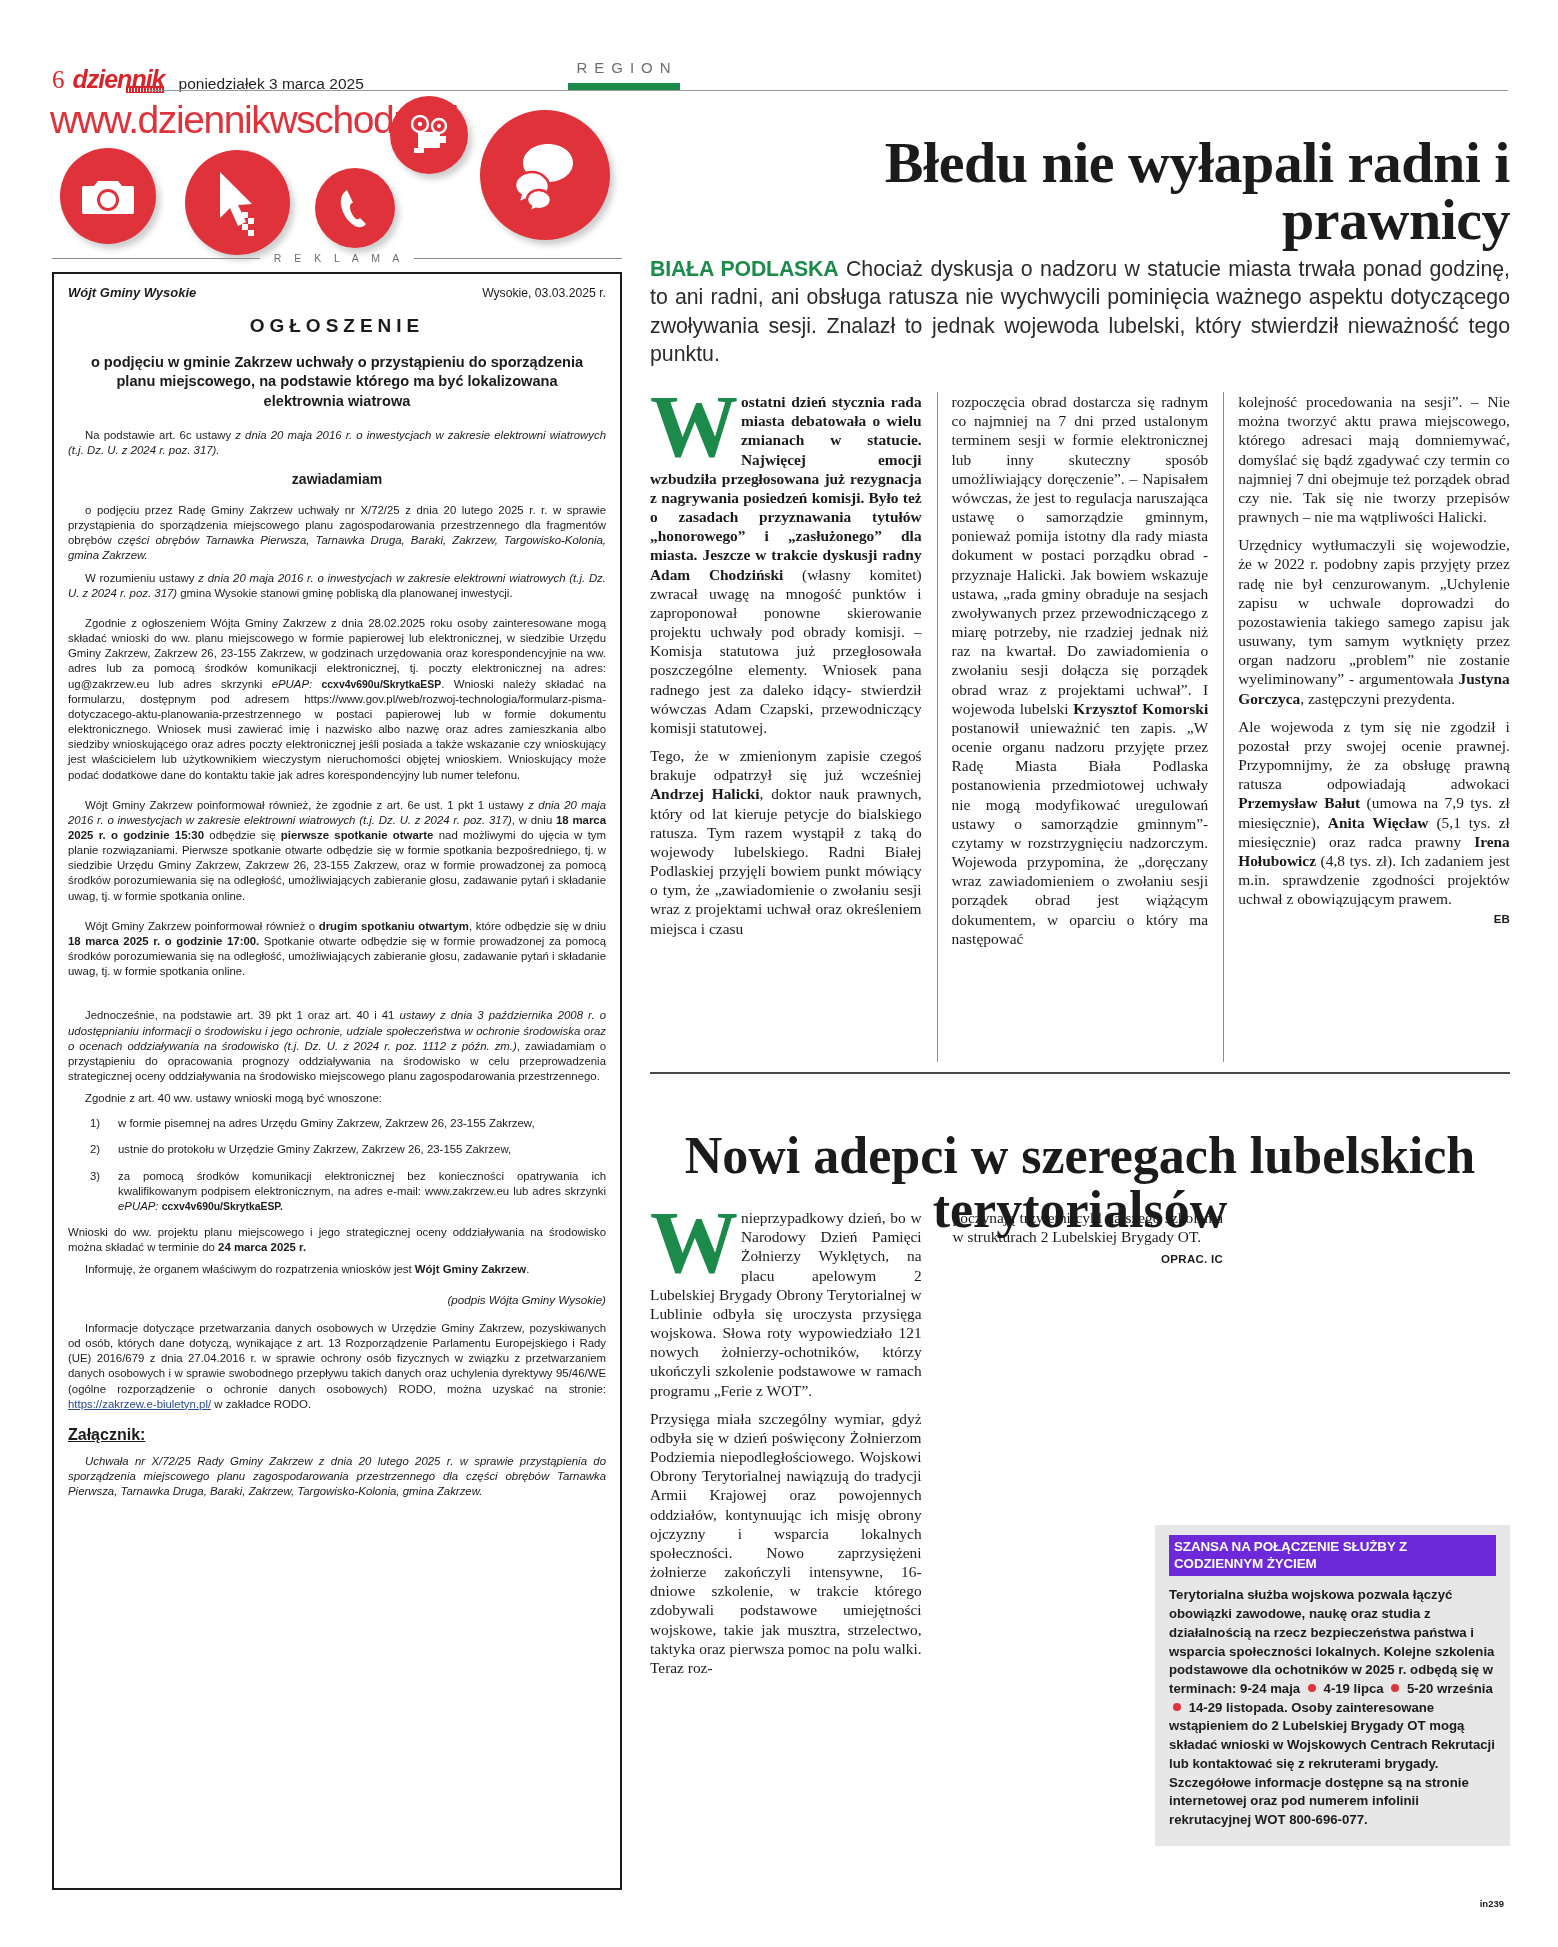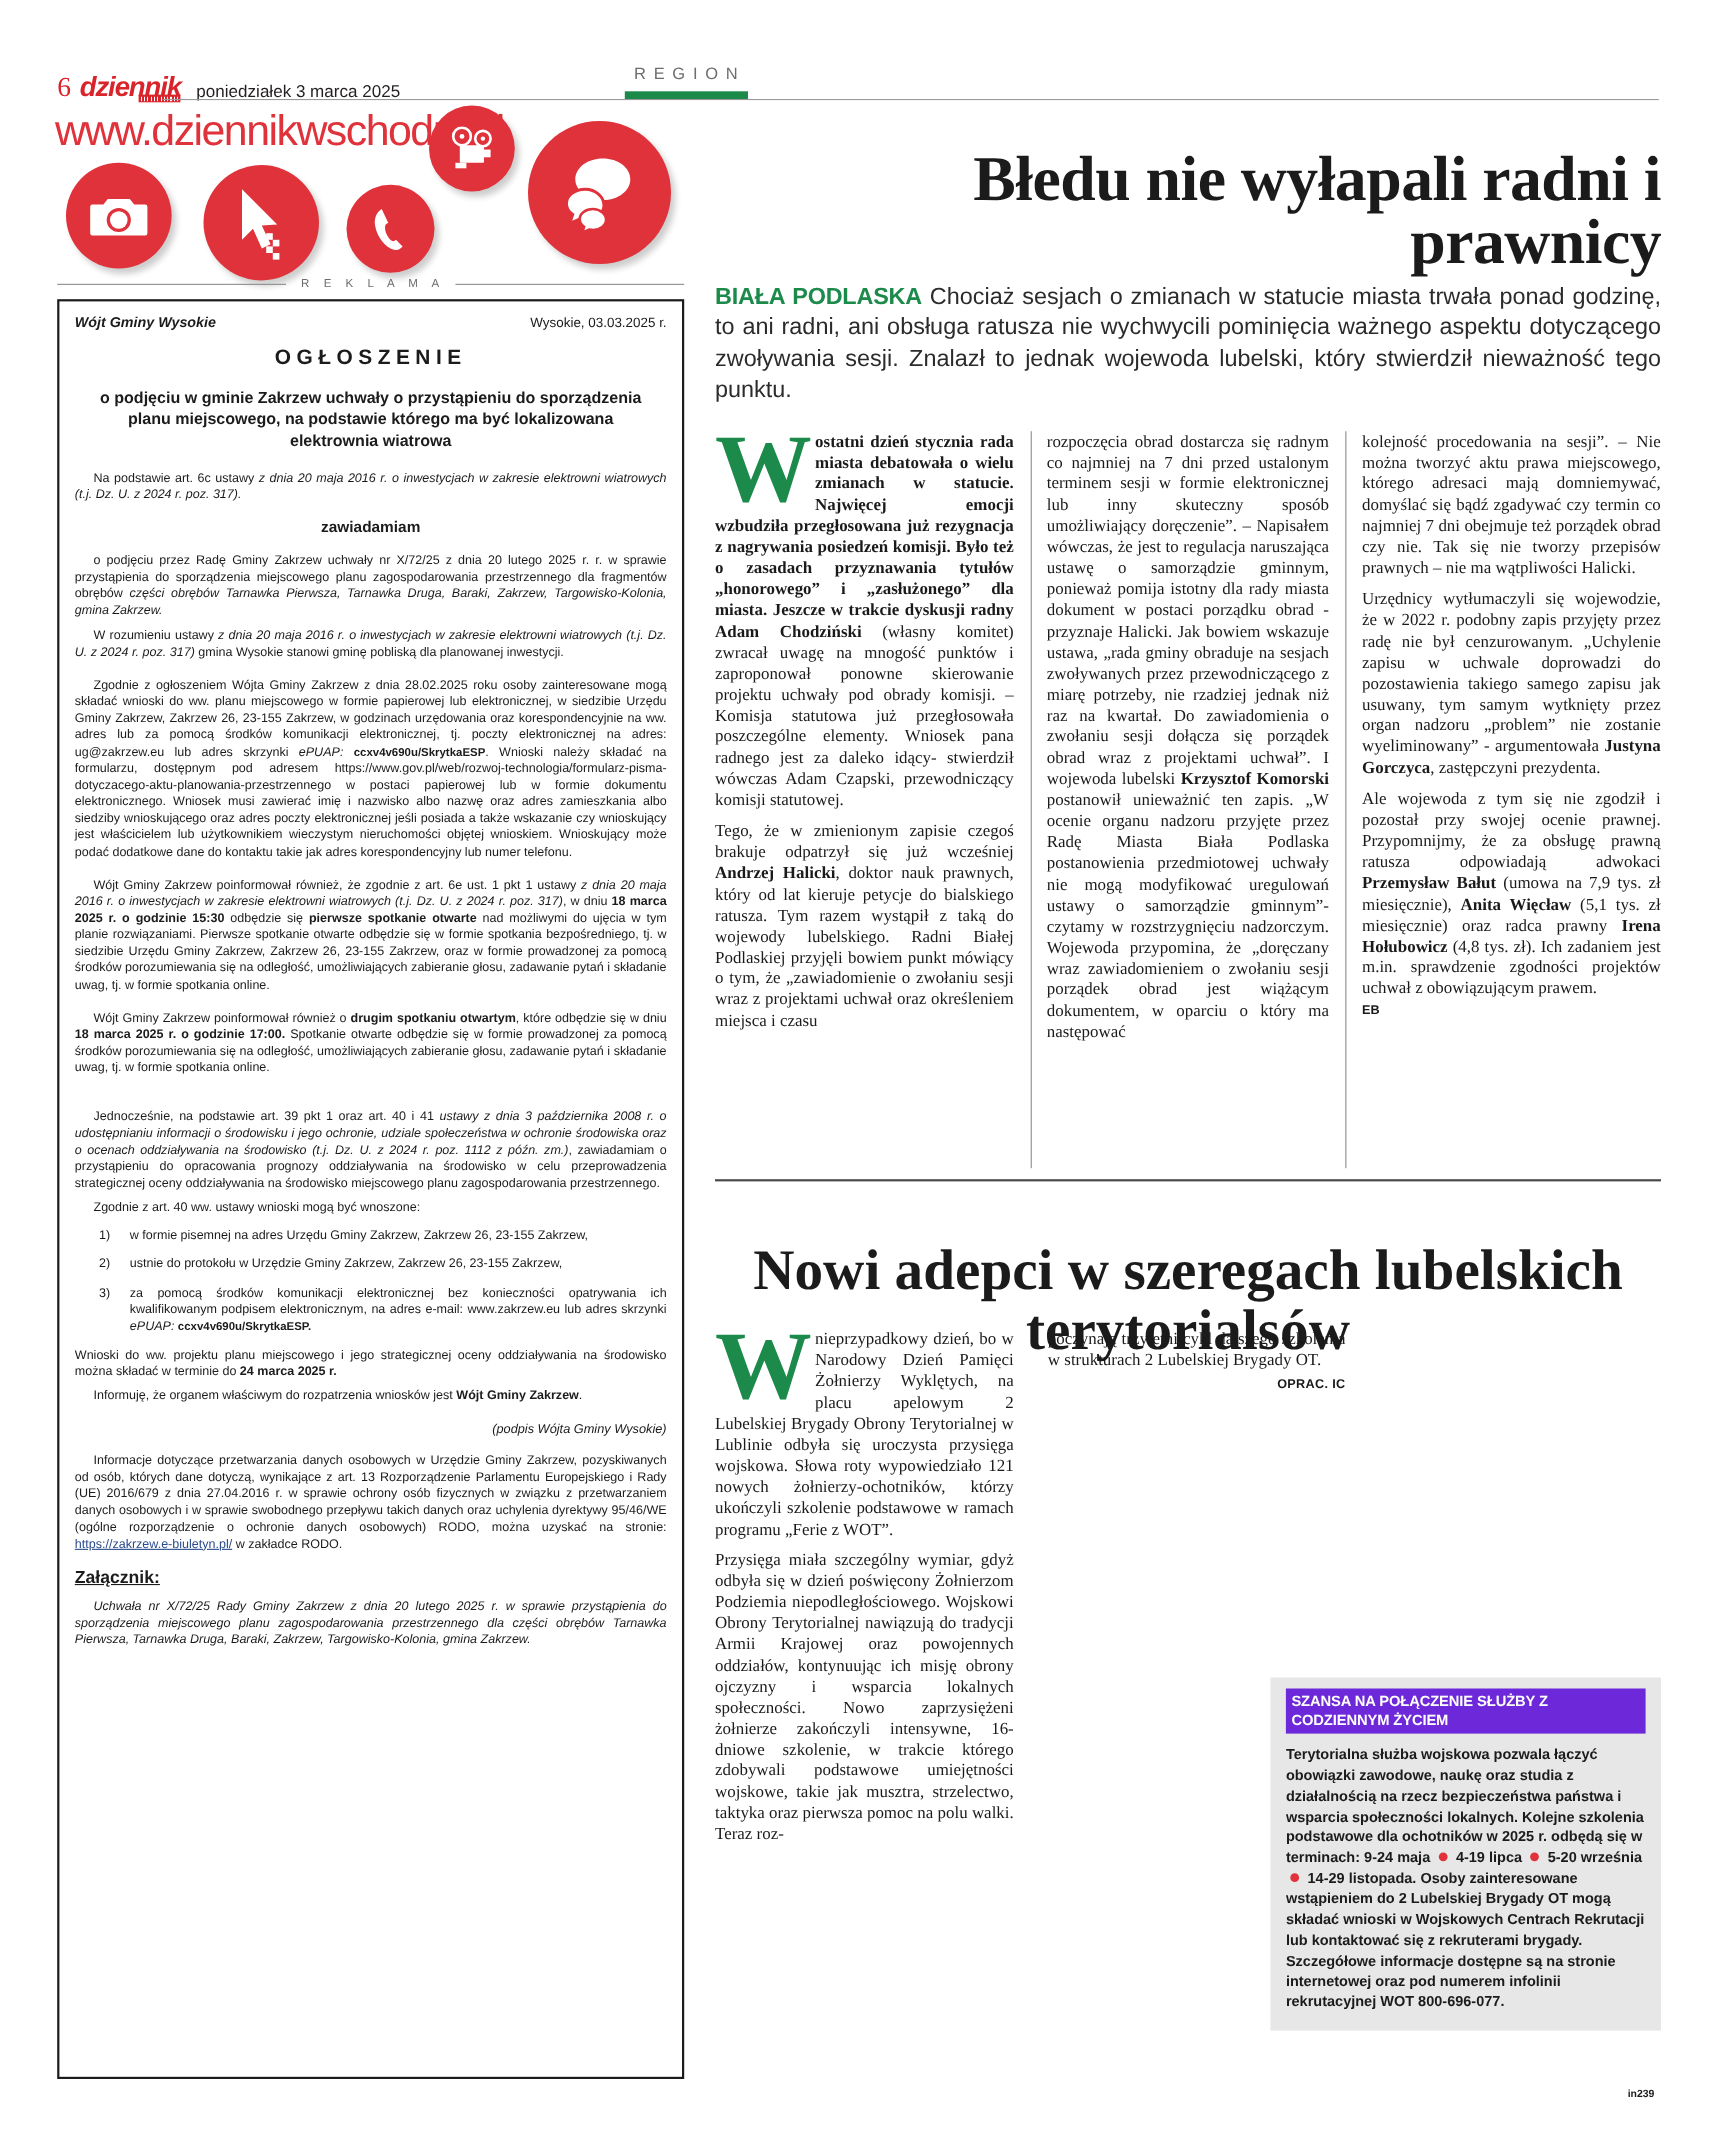--- a/index.html
+++ b/index.html
@@ -200,21 +200,21 @@
   .col b { font-weight: bold; }
   .dropcap {
     float: left;
     font-family: "Liberation Serif", serif;
     font-size: 88px; line-height: 0.74;
     color: #1c8a4b; font-weight: bold;
     margin: 2px 3px 0 0;
   }
   .lead-bold { font-weight: bold; }
   .byline {
-    text-align: left; font-weight: bold;
+    text-align: right; font-weight: bold;
     font-size: 11.5px; font-family: "Liberation Sans", sans-serif;
     margin-top: 4px;
   }
   .hr-mid {
     position: absolute; left: 650px; top: 1072px;
     width: 860px; height: 1.5px; background: #4a4a4a;
   }
 
   
   .story2-title {
@@ -399,21 +399,21 @@
 
     <p class="ind"><span>Informacje dotyczące przetwarzania danych osobowych w Urzędzie Gminy Zakrzew, pozyskiwanych od osób, których dane dotyczą, wynikające z art. 13 Rozporządzenie Parlamentu Europejskiego i Rady (UE) 2016/679 z dnia 27.04.2016 r. w sprawie ochrony osób fizycznych w związku z przetwarzaniem danych osobowych i w sprawie swobodnego przepływu takich danych oraz uchylenia dyrektywy 95/46/WE (ogólne rozporządzenie o ochronie danych osobowych) RODO, można uzyskać na stronie: </span><a class="ad-link">https://zakrzew.e-biuletyn.pl/</a><span> w zakładce RODO.</span></p>
 
     <div class="zalacznik">Załącznik:</div>
     <p class="ind"><i>Uchwała nr X/72/25 Rady Gminy Zakrzew z dnia 20 lutego 2025 r. w sprawie przystąpienia do sporządzenia miejscowego planu zagospodarowania przestrzennego dla części obrębów Tarnawka Pierwsza, Tarnawka Druga, Baraki, Zakrzew, Targowisko-Kolonia, gmina Zakrzew.</i></p>
   </div>
   <div class="ad-code">in239</div>
 
   <h1 class="story1-title">Błedu nie wyłapali radni i prawnicy</h1>
   <div class="story1-lead">
-    <span class="city">BIAŁA PODLASKA</span><span> Chociaż sesjach o zmianach w statucie miasta trwała ponad godzinę, to ani radni, ani obsługa ratusza nie wychwycili pominięcia ważnego aspektu dotyczącego zwoływania sesji. Znalazł to jednak wojewoda lubelski, który stwierdził nieważność tego punktu.</span>
+    <span class="city">BIAŁA PODLASKA</span><span> Chociaż dyskusja o nadzoru w statucie miasta trwała ponad godzinę, to ani radni, ani obsługa ratusza nie wychwycili pominięcia ważnego aspektu dotyczącego zwoływania sesji. Znalazł to jednak wojewoda lubelski, który stwierdził nieważność tego punktu.</span>
   </div>
 
   <div class="cols">
     <div class="col">
       <p>
         <span class="dropcap">W</span><span class="lead-bold">ostatni dzień stycznia rada miasta debatowała o wielu zmianach w statucie. Najwięcej emocji wzbudziła przegłosowana już rezygnacja z nagrywania posiedzeń komisji. Było też o zasadach przyznawania tytułów „honorowego” i „zasłużonego” dla miasta. Jeszcze w trakcie dyskusji radny Adam Chodziński</span><span> (własny komitet) zwracał uwagę na mnogość punktów i zaproponował ponowne skierowanie projektu uchwały pod obrady komisji. – Komisja statutowa już przegłosowała poszczególne elementy. Wniosek pana radnego jest za daleko idący- stwierdził wówczas Adam Czapski, przewodniczący komisji statutowej.</span>
       </p>
       <p style="margin-top:9px"><span>Tego, że w zmienionym zapisie czegoś brakuje odpatrzył się już wcześniej </span><b>Andrzej Halicki</b><span>, doktor nauk prawnych, który od lat kieruje petycje do bialskiego ratusza. Tym razem wystąpił z taką do wojewody lubelskiego. Radni Białej Podlaskiej przyjęli bowiem punkt mówiący o tym, że „zawiadomienie o zwołaniu sesji wraz z projektami uchwał oraz określeniem miejsca i czasu</span></p>
     </div>
     <div class="col">

